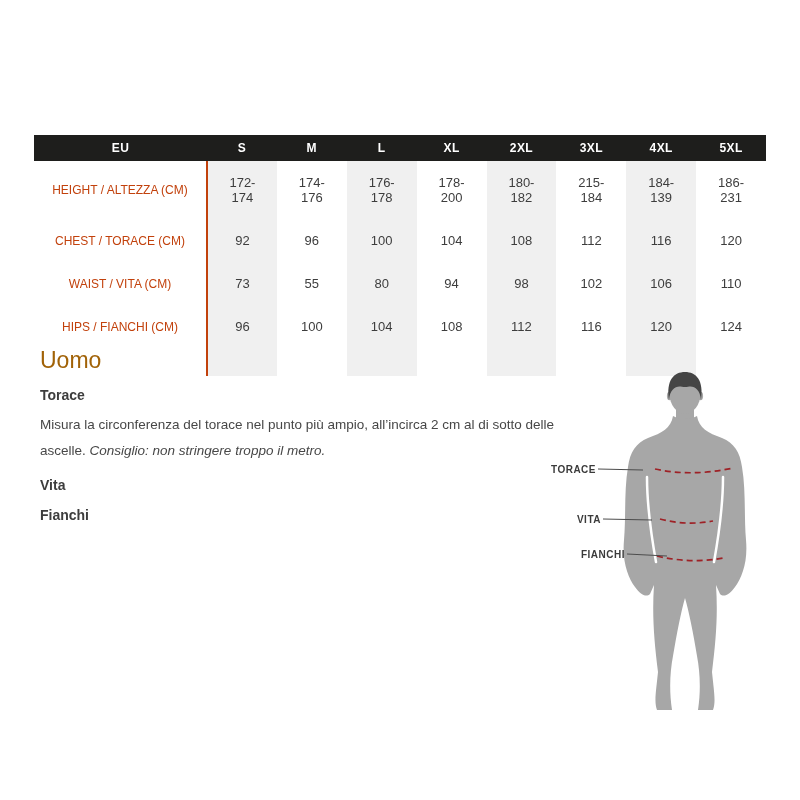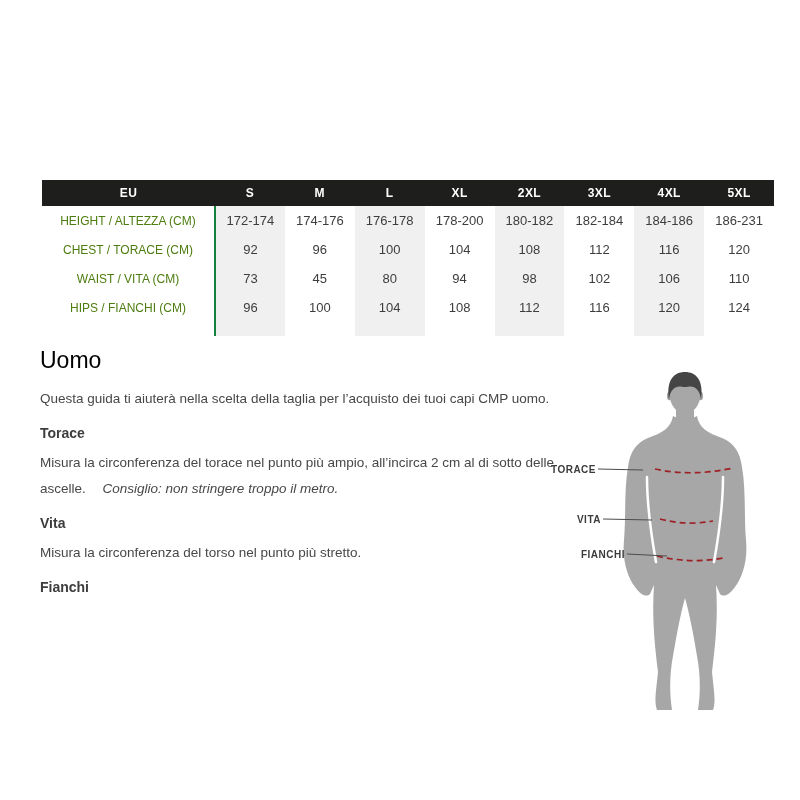--- a/index.html
+++ b/index.html
@@ -1,34 +1,34 @@
 <!DOCTYPE html>
 <html><head>
 <meta charset="utf-8">
 <style>
   html,body{margin:0;padding:0;}
   body{background:#ffffff;font-family:"Liberation Sans",sans-serif;}
   .page{position:relative;width:800px;height:800px;background:#ffffff;overflow:hidden;}
 
   
-  table.size-table{position:absolute;left:42px;top:135px;width:733px;border-collapse:collapse;table-layout:fixed;margin-top:45px;}
+  table.size-table{position:absolute;left:34px;top:135px;width:733px;border-collapse:collapse;table-layout:fixed;}
   .size-table col.c-label{width:173px;}
   .size-table thead th{background:#1e1e1c;color:#ffffff;font-size:12px;font-weight:bold;height:26px;text-align:center;letter-spacing:.4px;padding:0;}
   .size-table tbody tr{height:27px;}
-  .size-table tbody th{font-size:12px;font-weight:normal;color:#4d7c0f;text-align:center;border-right:2px solid #15803d;padding:0;}
-  .size-table tbody td{font-size:13px;color:#3d3d3d;text-align:center;padding:7px;}
+  .size-table tbody th{font-size:12px;font-weight:normal;color:#c2410c;text-align:center;border-right:2px solid #c2410c;padding:0;}
+  .size-table tbody td{font-size:13px;color:#3d3d3d;text-align:center;padding:14px;}
   .size-table td.alt{background:#f0f0f0;}
   .size-table tr.sp{height:9px;}
 
   
   .guide{position:absolute;left:40px;top:346px;width:516px;color:#474747;}
-  .guide h1{font-size:23px;font-weight:normal;color:#000000;margin:0 0 12px 0;line-height:28px;}
+  .guide h1{font-size:23px;font-weight:normal;color:#a16207;margin:0 0 12px 0;line-height:28px;}
   .guide p{font-size:13.5px;line-height:26px;margin:0 0 9px 0;}
   .guide h3{font-size:14px;font-weight:bold;color:#3d3d3d;margin:12px 0 8px 0;line-height:18px;}
-  .guide em{margin-left:13px;}
+  .guide em{}
 
   
   .figure{position:absolute;left:552px;top:372px;width:246px;height:345px;}
   .figure svg{overflow:visible;display:block;}
   .figure text{font-family:"Liberation Sans",sans-serif;font-size:10px;font-weight:bold;fill:#3b3b3b;letter-spacing:.5px;}
 </style>
 </head>
 <body>
 
 <div class="page">
@@ -59,39 +59,39 @@
       </tr>
     </thead>
     <tbody>
       <tr>
         <th>HEIGHT / ALTEZZA (CM)</th>
         <td class="alt">172-174</td>
         <td>174-176</td>
         <td class="alt">176-178</td>
         <td>178-200</td>
         <td class="alt">180-182</td>
-        <td>182-184</td>
-        <td class="alt">184-186</td>
+        <td>215-184</td>
+        <td class="alt">184-139</td>
         <td>186-231</td>
       </tr>
       <tr>
         <th>CHEST / TORACE (CM)</th>
         <td class="alt">92</td>
         <td>96</td>
         <td class="alt">100</td>
         <td>104</td>
         <td class="alt">108</td>
         <td>112</td>
         <td class="alt">116</td>
         <td>120</td>
       </tr>
       <tr>
         <th>WAIST / VITA (CM)</th>
         <td class="alt">73</td>
-        <td>45</td>
+        <td>55</td>
         <td class="alt">80</td>
         <td>94</td>
         <td class="alt">98</td>
         <td>102</td>
         <td class="alt">106</td>
         <td>110</td>
       </tr>
       <tr>
         <th>HIPS / FIANCHI (CM)</th>
         <td class="alt">96</td>
@@ -112,27 +112,25 @@
         <td class="alt"></td>
         <td></td>
         <td class="alt"></td>
         <td></td>
       </tr>
     </tbody>
   </table>
 
   <div class="guide">
     <h1>Uomo</h1>
-    <p>Questa guida ti aiuterà nella scelta della taglia per l’acquisto dei tuoi capi CMP uomo.</p>
 
     <h3>Torace</h3>
     <p><span>Misura la circonferenza del torace nel punto più ampio, all’incirca 2 cm al di sotto delle ascelle.</span> <em>Consiglio: non stringere troppo il metro.</em></p>
 
     <h3>Vita</h3>
-    <p><span>Misura la circonferenza del torso nel punto più stretto.</span></p>
 
     <h3>Fianchi</h3>
   </div>
 
   <div class="figure">
     <svg width="246" height="345" viewBox="0 0 246 345">
 
       <rect x="124" y="28" width="18" height="20" fill="#a7a7a7"></rect>
 
       <path fill="#a7a7a7" d="

